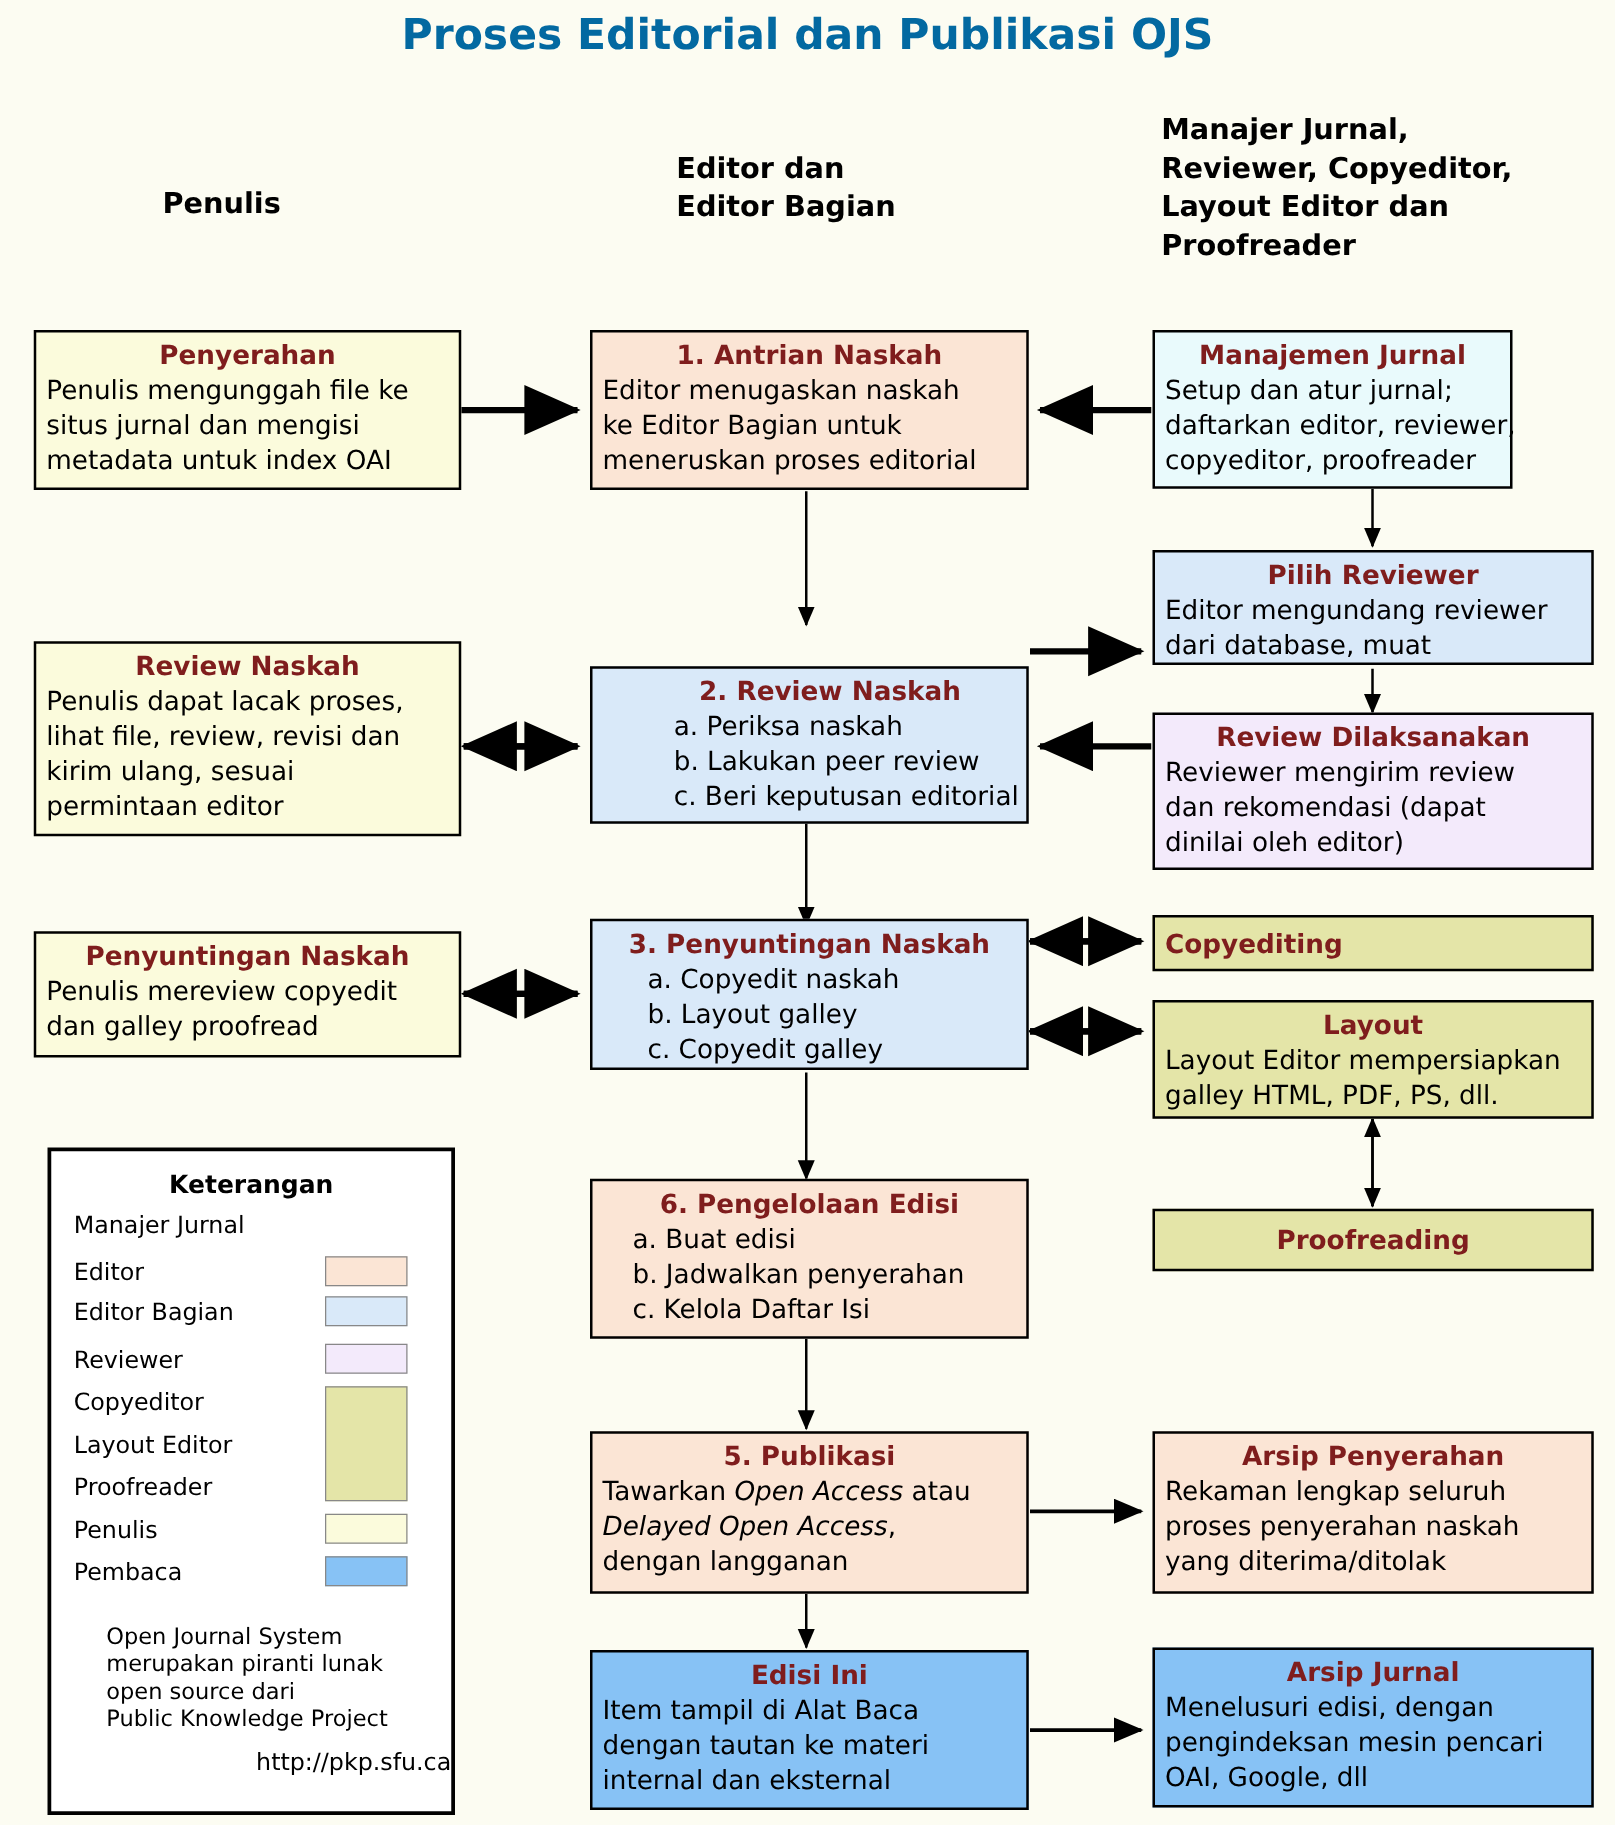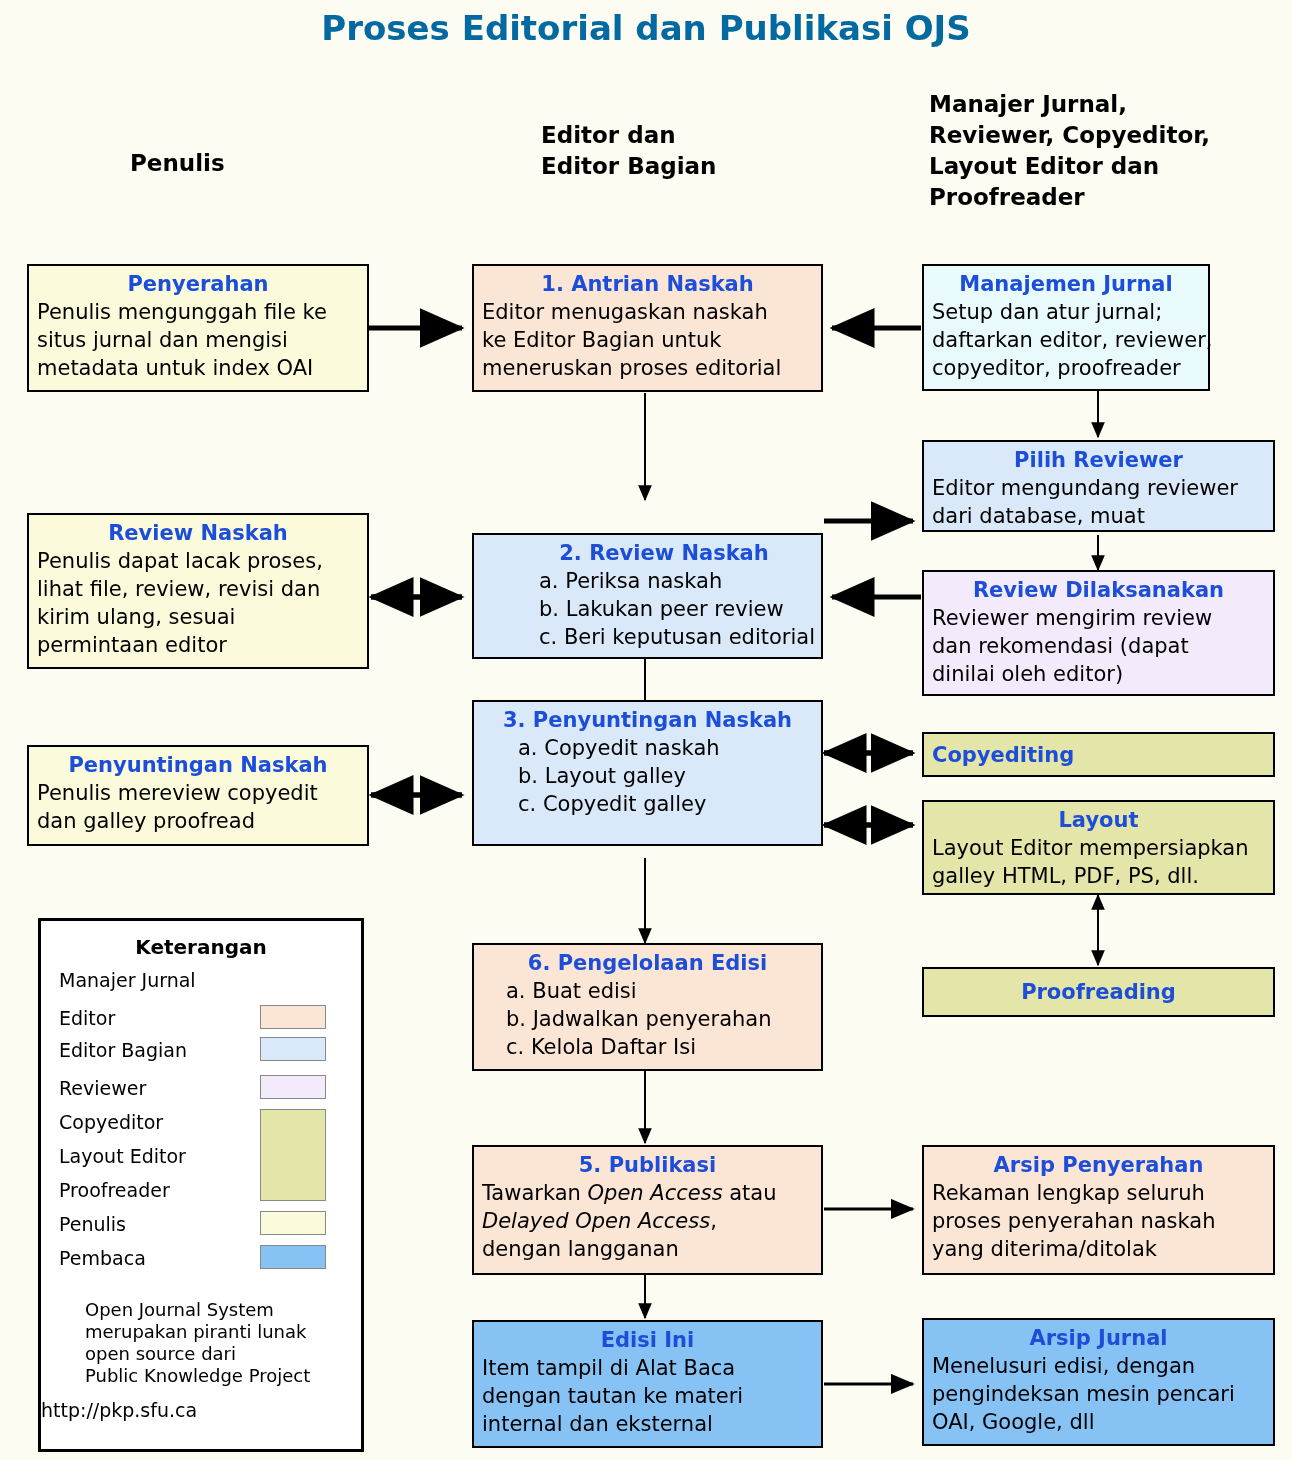--- a/index.html
+++ b/index.html
@@ -29,21 +29,21 @@
     box-sizing: border-box;
     border: 2px solid #000;
     z-index: 2;
     padding: 4px 8px;
   }
   .node .ttl {
     font-weight: bold;
     text-align: center;
     font-size: 21px;
     line-height: 28px;
-    color: #1d4ed8;
+    color: #7f1d1d;
     white-space: nowrap;
   }
   .node .bdy {
     font-size: 21px;
     line-height: 28px;
     color: #000;
     text-align: left;
   }
   .node .bdy .li { display: block; white-space: nowrap; }
   .node .bdy.indent { padding-left: 36px; }
@@ -108,21 +108,21 @@
     left: 44px;
     top: 378px;
     font-size: 18px;
     line-height: 22px;
     white-space: pre-line;
   }
   #legend-url {
     position: absolute;
     left: 0; right: 0;
     top: 478px;
-    text-align: left;
+    text-align: right;
     font-size: 19px;
   }
 </style>
 </head>
 <body>
 
 <div id="canvas">
 
   <div id="page-title">Proses Editorial dan Publikasi OJS</div>
 
@@ -256,21 +256,21 @@
   </div>
 
   <div class="node" style="left:27px; top:745px; width:342px; height:101px; background:#fbfbdc;">
     <div class="ttl">Penyuntingan Naskah</div>
     <div class="bdy">
       <span class="li">Penulis mereview copyedit</span>
       <span class="li">dan galley proofread</span>
     </div>
   </div>
 
-  <div class="node" style="left:472px; top:700px; width:351px; height:146px; background:#d9e9f9;">
+  <div class="node" style="left:472px; top:735px; width:351px; height:121px; background:#d9e9f9;">
     <div class="ttl">3. Penyuntingan Naskah</div>
     <div class="bdy indent">
       <span class="li">a. Copyedit naskah</span>
       <span class="li">b. Layout galley</span>
       <span class="li">c. Copyedit galley</span>
     </div>
   </div>
 
   <div class="node" style="left:922px; top:732px; width:353px; height:45px; background:#e4e5a8; display:flex; align-items:center; ">
     <div class="ttl">Copyediting</div>

